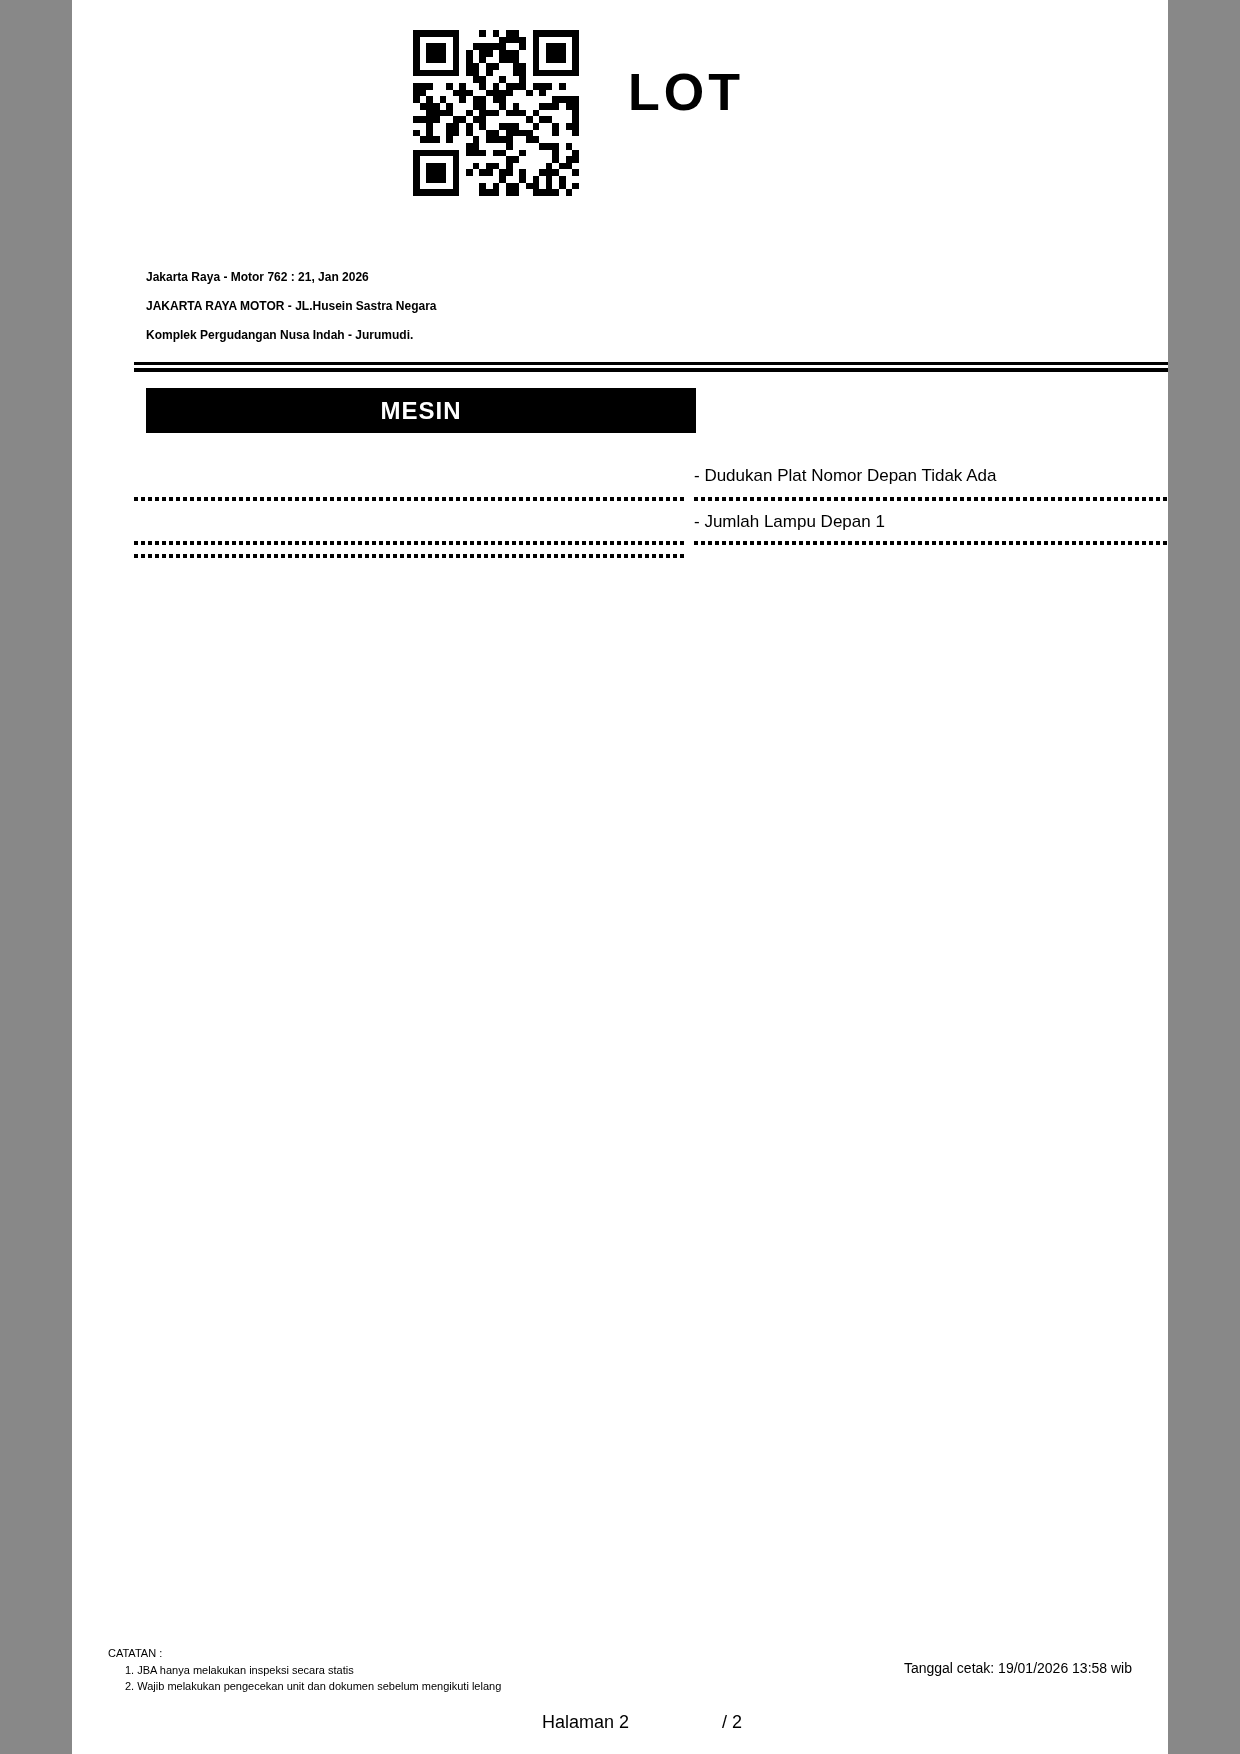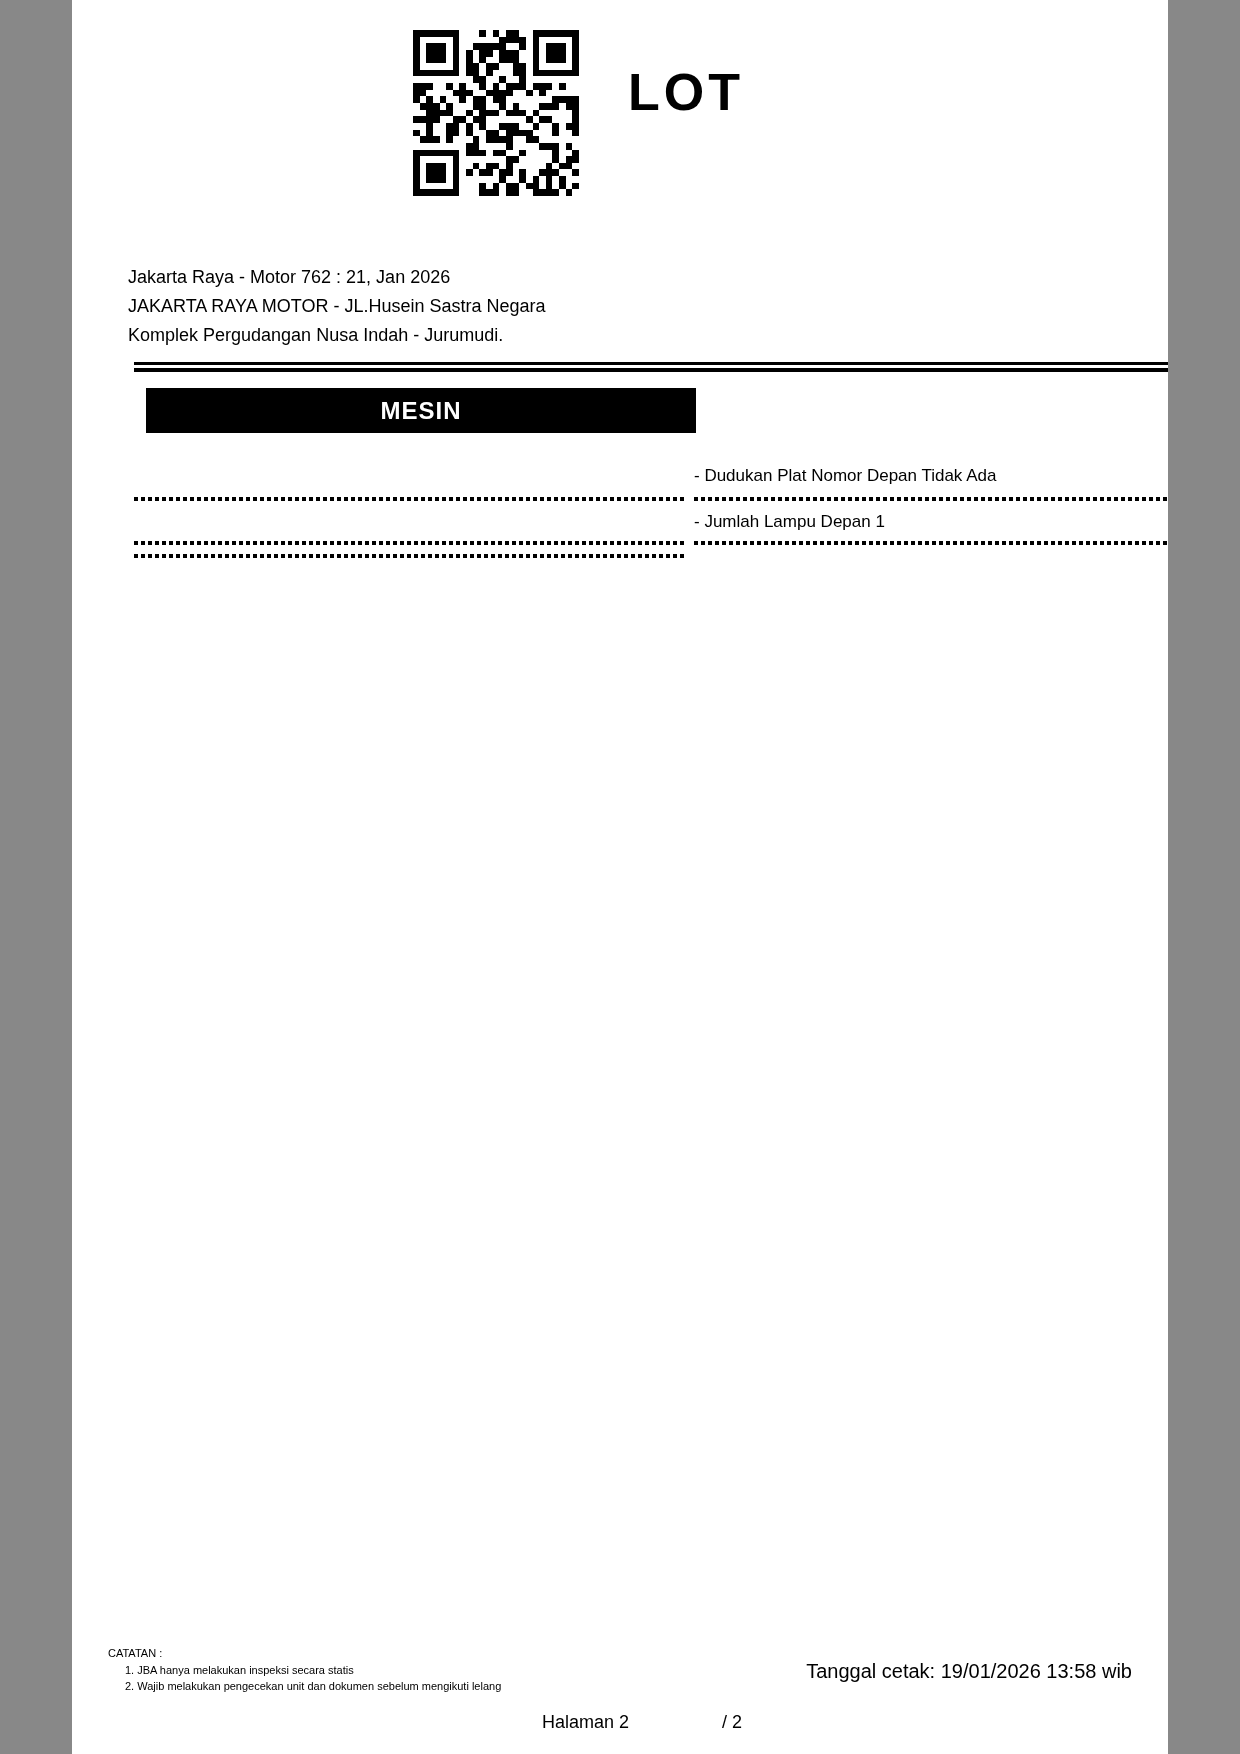--- a/index.html
+++ b/index.html
@@ -20,22 +20,22 @@
     position:absolute;left:556px;top:66px;
     font-size:52px;font-weight:bold;letter-spacing:4px;line-height:1;
   }
   .lot-number{
     position:absolute;left:575px;top:110px;
     font-size:275px;font-weight:bold;line-height:1;letter-spacing:-0.045em;
     white-space:nowrap;
   }
   
   .venue{
-    position:absolute;left:56px;top:263px;
-    font-size:18px;line-height:29px;white-space:nowrap;
+    position:absolute;left:74px;top:263px;
+    font-size:12px;line-height:29px;white-space:nowrap;font-weight:bold;
   }
   
   .double-rule{
     position:absolute;left:62px;top:362px;width:1108px;height:3px;
     border-top:3px solid #000;border-bottom:4px solid #000;
   }
   
   .cols{
     position:absolute;left:62px;width:1108px;
     display:grid;grid-template-columns:550px 548px;column-gap:10px;
@@ -58,21 +58,21 @@
   }
   .r1{padding:26px 2px 16px 0;}
   .r2{padding:11px 2px 14px 0;}
   .r3{padding:4px 2px 9px 0;}
   
   .notes{position:absolute;left:36px;top:1645px;font-size:11px;line-height:16.5px;}
   .notes .note-item{margin-left:17px;}
   
   .footer-page{position:absolute;left:470px;top:1712px;font-size:18px;}
   .footer-of{position:absolute;left:650px;top:1712px;font-size:18px;}
-  .footer-printed{position:absolute;right:36px;top:1660px;font-size:20px;text-align:center;}
+  .footer-printed{position:absolute;right:36px;top:1660px;font-size:14px;text-align:center;}
 </style>
 </head>
 <body>
 
 <div class="page">
 
   <div class="qr" id="qr-box">
       <svg viewBox="0 0 25 25" shape-rendering="crispEdges">
         <rect x="0" y="0" width="7" height="1" fill="#000000"></rect>
         <rect x="0" y="6" width="7" height="1" fill="#000000"></rect>

